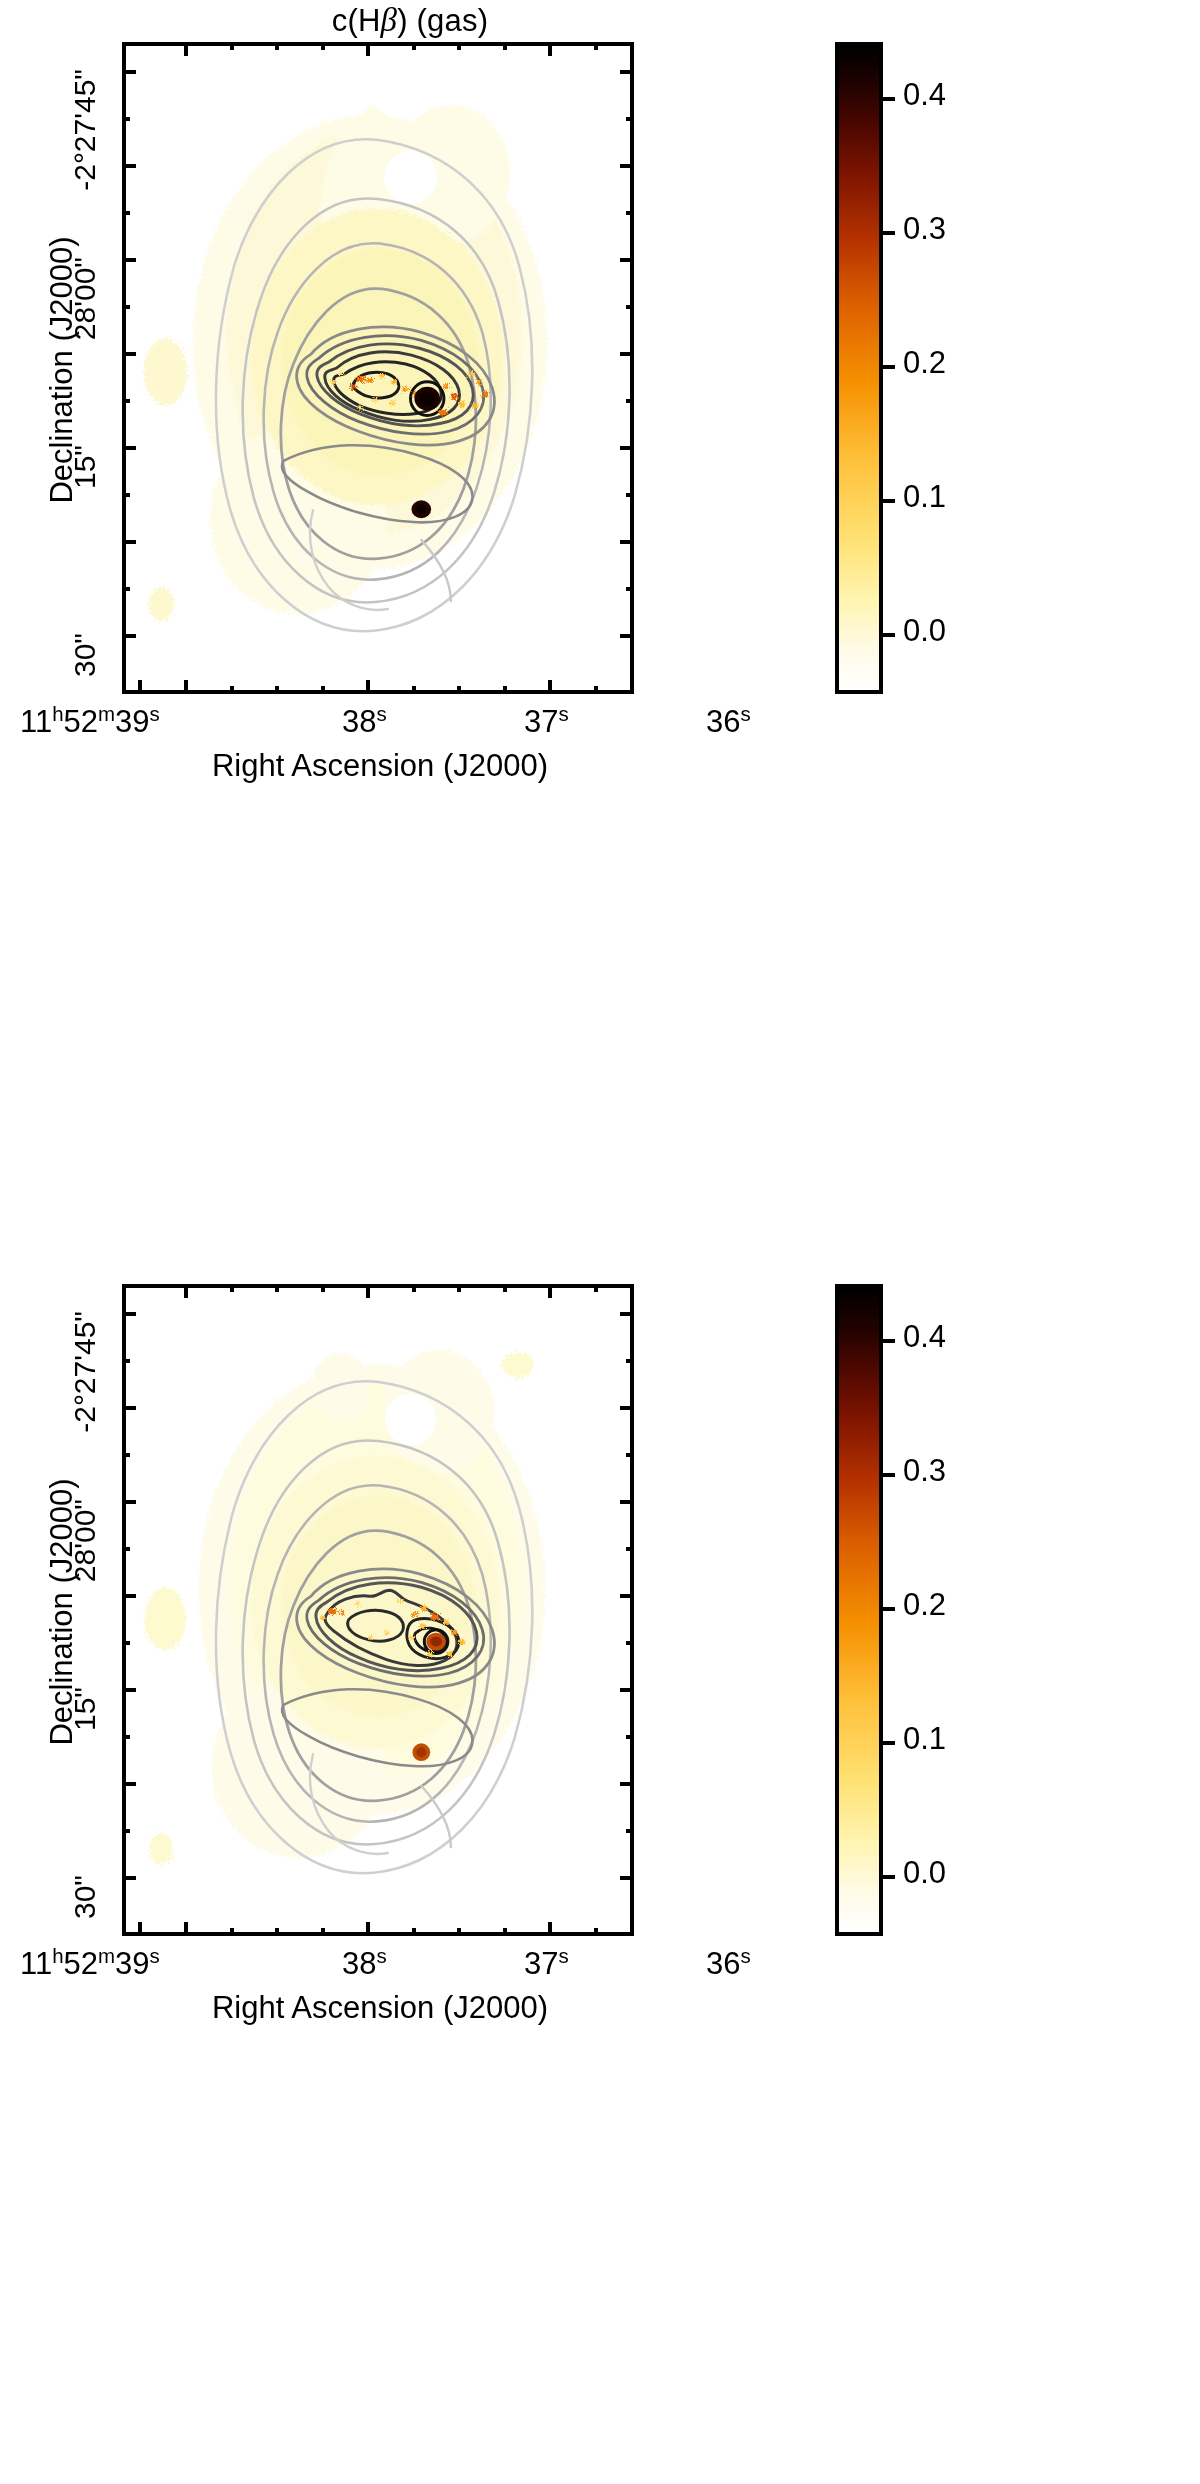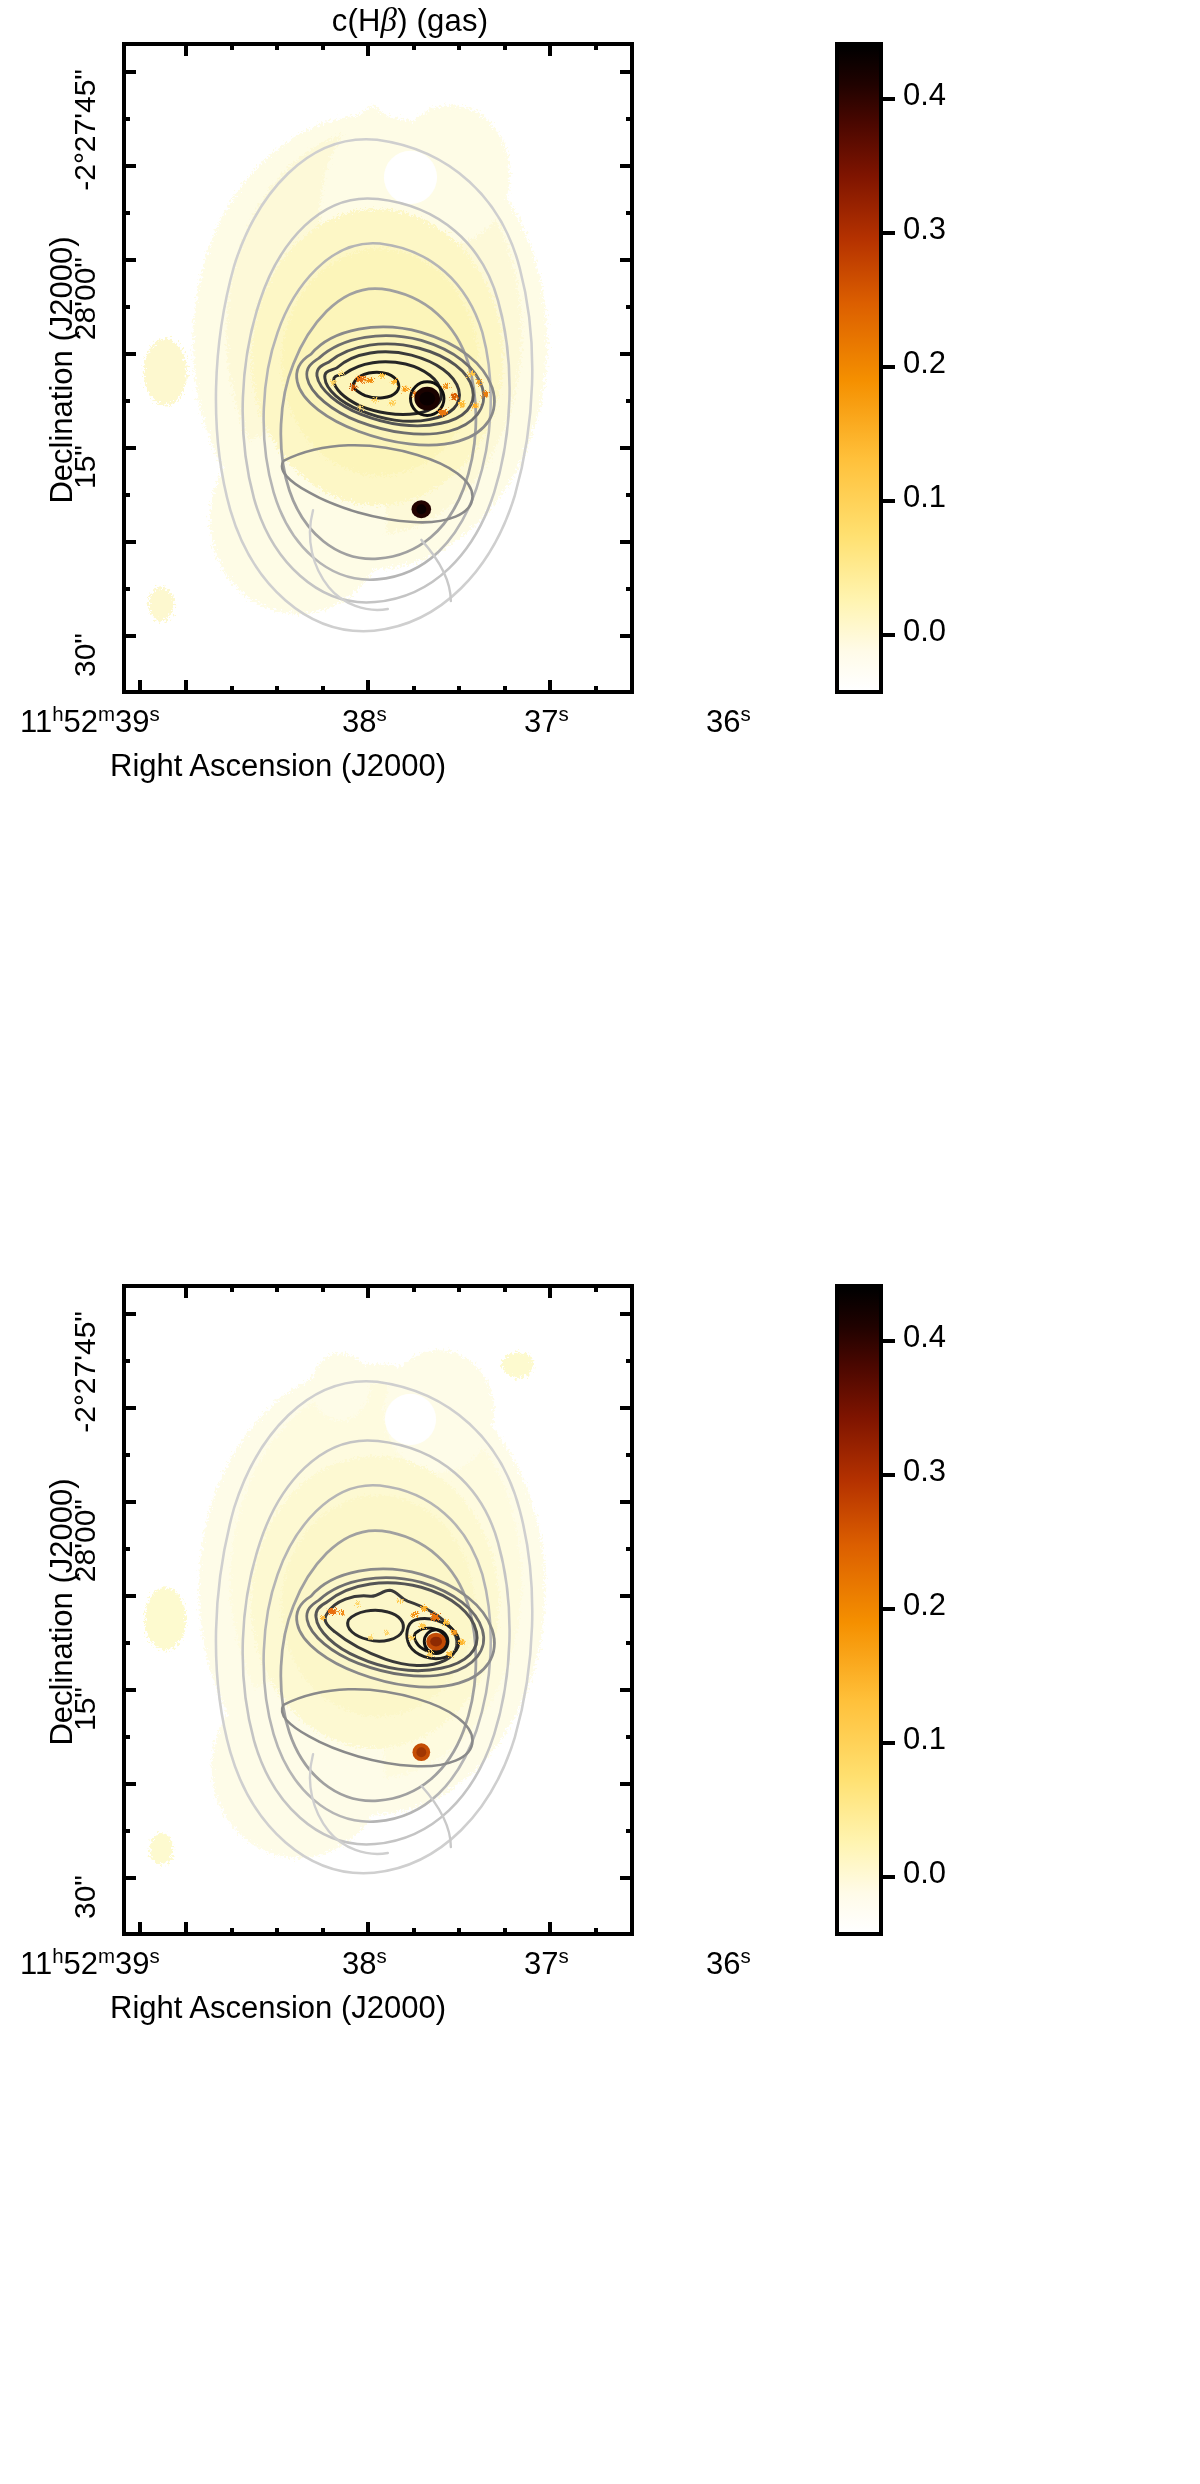--- a/index.html
+++ b/index.html
@@ -34,21 +34,21 @@
   .tk-t{height:14px;width:4px;}
   .tk-t.minor{height:8px;}
   .ytxt{
     position:absolute;left:0;top:0;width:240px;height:34px;
     font-size:30px;text-align:right;white-space:nowrap;
     transform:rotate(-90deg);transform-origin:100% 50%;
   }
 
   .xlabel{
     position:absolute;left:122px;width:512px;
-    text-align:left;font-size:31px;white-space:nowrap;
+    text-align:center;font-size:31px;white-space:nowrap;
   }
   .axis-title-y{
     position:absolute;font-size:31px;white-space:nowrap;
     transform:rotate(-90deg);transform-origin:50% 50%;
   }
 
   sup{font-size:.66em;vertical-align:super;}
 
   
   .cbar{

